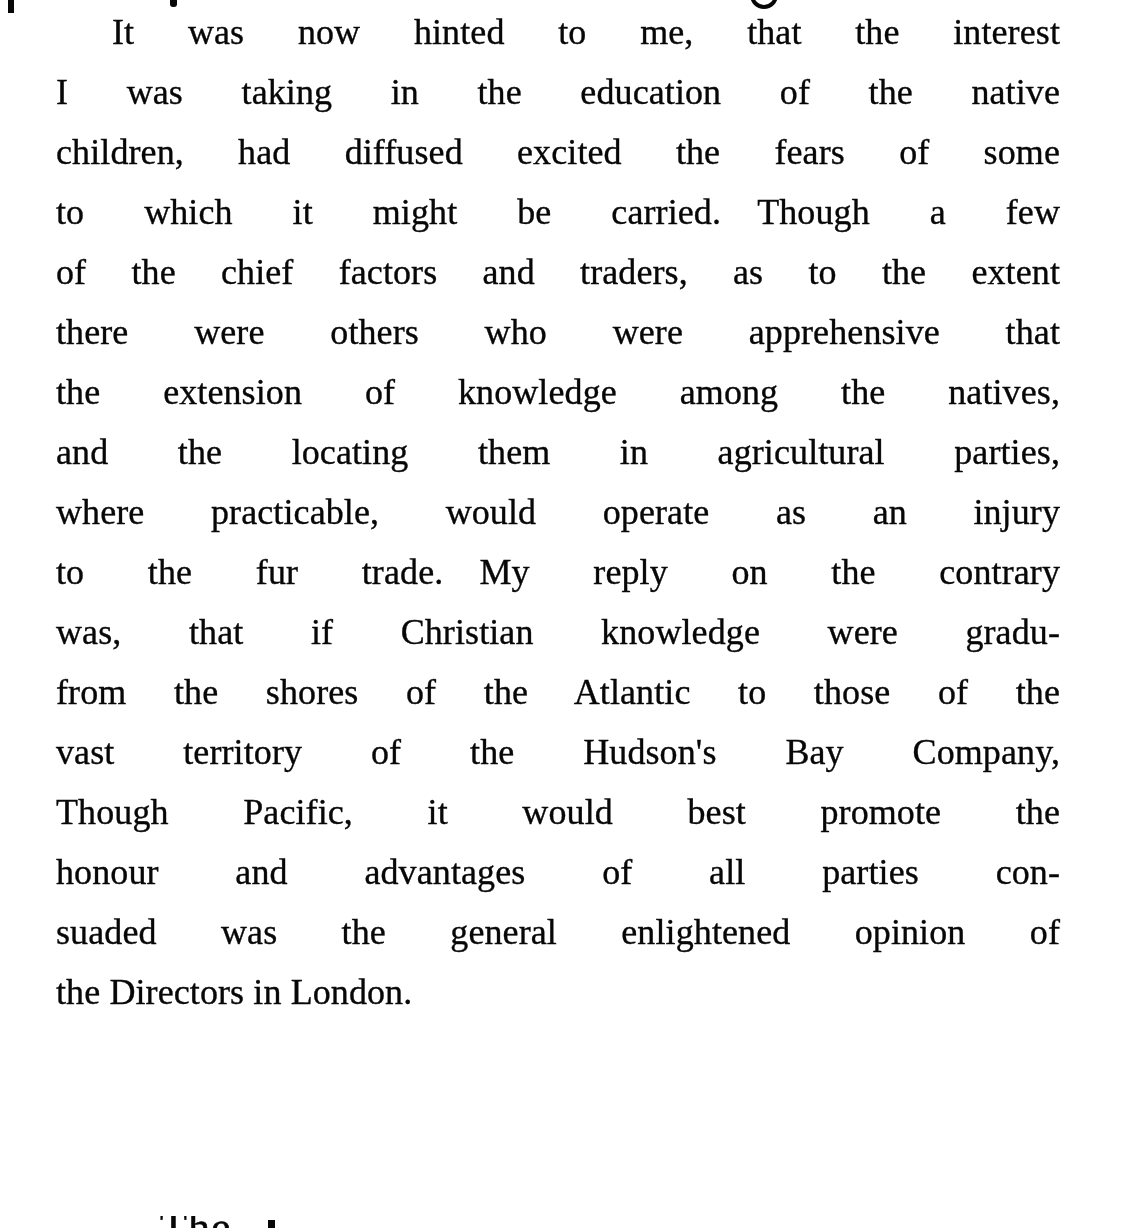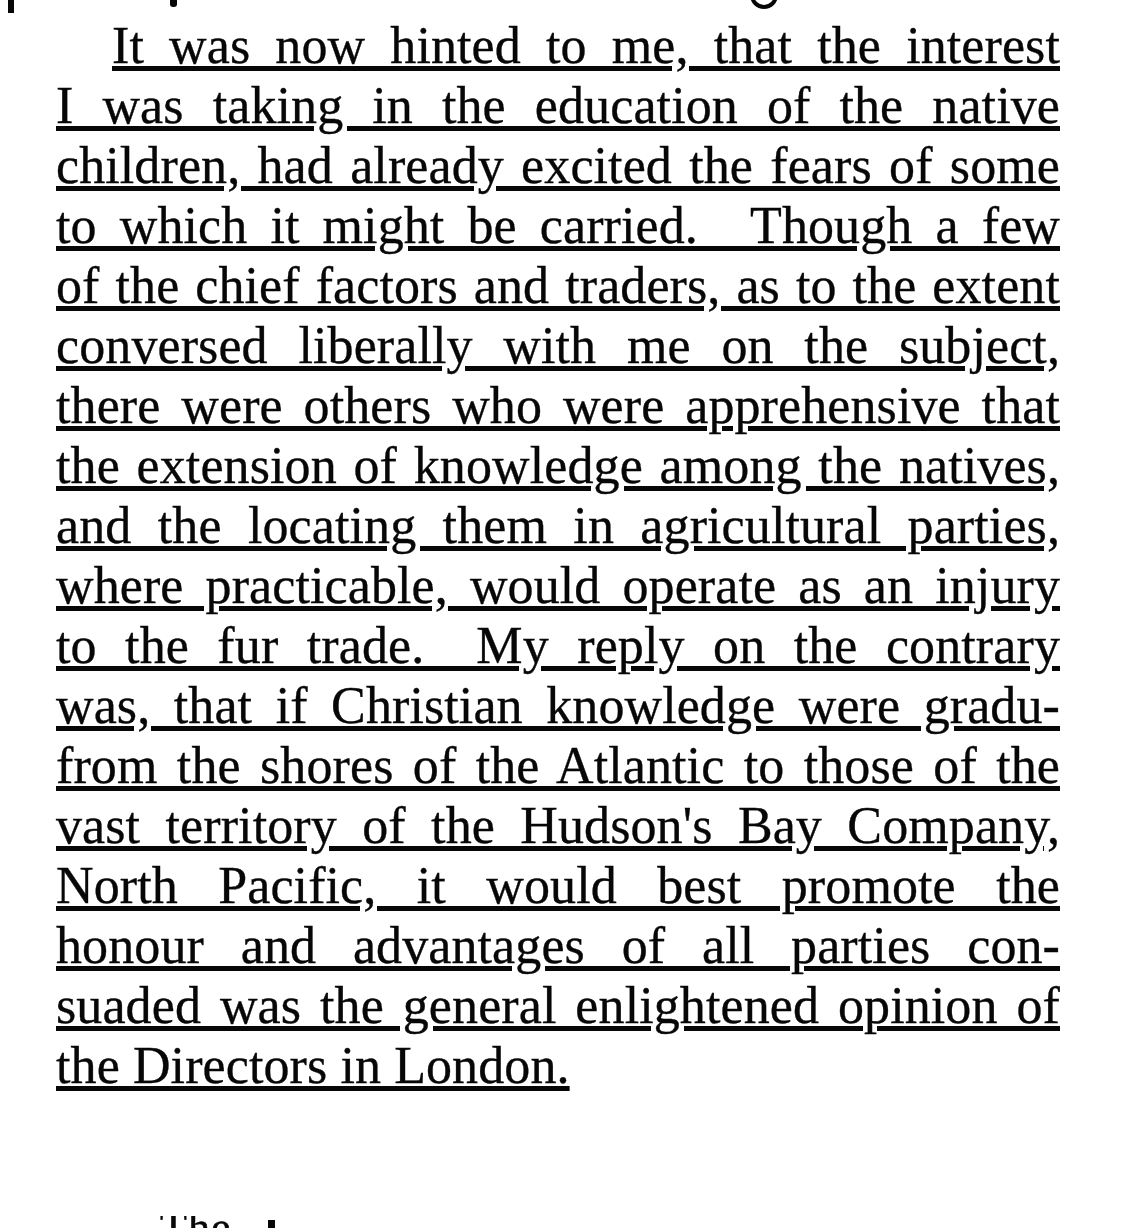--- a/index.html
+++ b/index.html
@@ -12,28 +12,27 @@
     width: 1134px;
     height: 1228px;
     background: #ffffff;
     overflow: hidden;
     font-family: "Liberation Serif", "DejaVu Serif", serif;
     color: #070707;
   }
   .text-block {
     position: absolute;
     left: 56px;
-    top: 16px;
+    top: 2px;
     width: 1004px;
-    font-size: 52px;
+    font-size: 36px;
     line-height: 60px;
     font-weight: normal;
     -webkit-text-stroke: 0.35px #070707;
     letter-spacing: 0.1px;
-    text-decoration: underline;
   }
   .line {
     text-align: justify;
     text-align-last: justify;
     white-space: normal;
     height: 60px;
     overflow: visible;
   }
   .line.first {
     text-indent: 56px;
@@ -109,33 +108,32 @@
 
   <div class="top-frag">
     <span class="frag-stem"></span>
     <span class="frag-dot"></span>
     <span class="frag-g-loop"></span>
   </div>
 
   <div class="text-block">
     <div class="line first">It was now hinted to me, that the interest</div>
     <div class="line">I was taking in the education of the native</div>
-    <div class="line">children, had already excited the fears of some</div>
+    <div class="line">children, had diffused excited the fears of some</div>
     <div class="line">to which it might be carried. Though a few</div>
     <div class="line">of the chief factors and traders, as to the extent</div>
-    <div class="line">conversed liberally with me on the subject,</div>
     <div class="line">there were others who were apprehensive that</div>
     <div class="line">the extension of knowledge among the natives,</div>
     <div class="line">and the locating them in agricultural parties,</div>
     <div class="line">where practicable, would operate as an injury</div>
     <div class="line">to the fur trade. My reply on the contrary</div>
     <div class="line">was, that if Christian knowledge were gradu-</div>
     <div class="line">from the shores of the Atlantic to those of the</div>
     <div class="line">vast territory of the Hudson's Bay Company,</div>
-    <div class="line">North Pacific, it would best promote the</div>
+    <div class="line">Though Pacific, it would best promote the</div>
     <div class="line">honour and advantages of all parties con-</div>
     <div class="line">suaded was the general enlightened opinion of</div>
     <div class="line last">the Directors in London.</div>
   </div>
 
   <div class="bottom-frag">
     <span class="inner">The</span>
   </div>
   <span class="frag-asc"></span>
 

